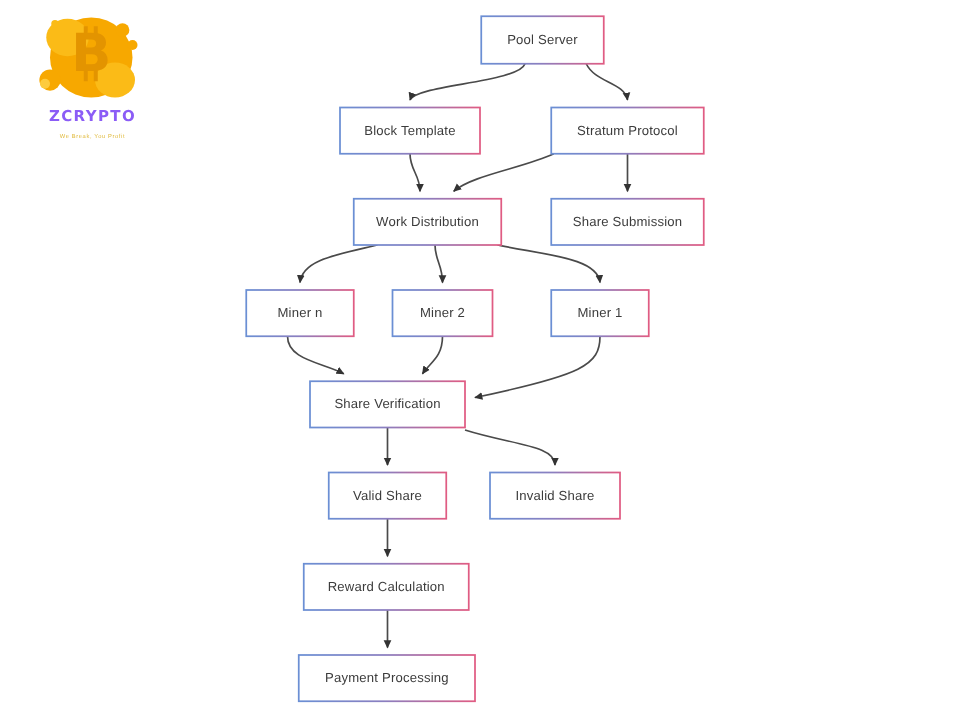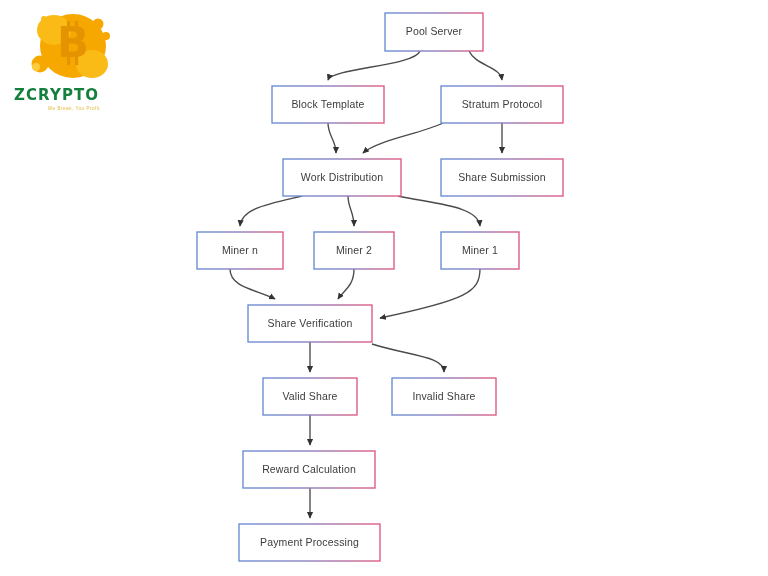--- a/index.html
+++ b/index.html
@@ -44,26 +44,26 @@
     left: 14px;
     top: 6px;
     width: 120px;
     height: 112px;
   }
   .logo-wordmark {
     position: absolute;
     left: 0;
     top: 80px;
     width: 120px;
-    text-align: left;
+    text-align: center;
     font-family: "DejaVu Sans", sans-serif;
     font-weight: bold;
-    font-size: 15px;
+    font-size: 12px;
     letter-spacing: 1.1px;
-    color: #15803d;
+    color: #8b5cf6;
   }
   .logo-tagline {
     position: absolute;
     left: 0;
     top: 100px;
     width: 120px;
     text-align: center;
     font-family: "Liberation Sans", sans-serif;
     font-size: 4.6px;
     letter-spacing: 0.5px;

